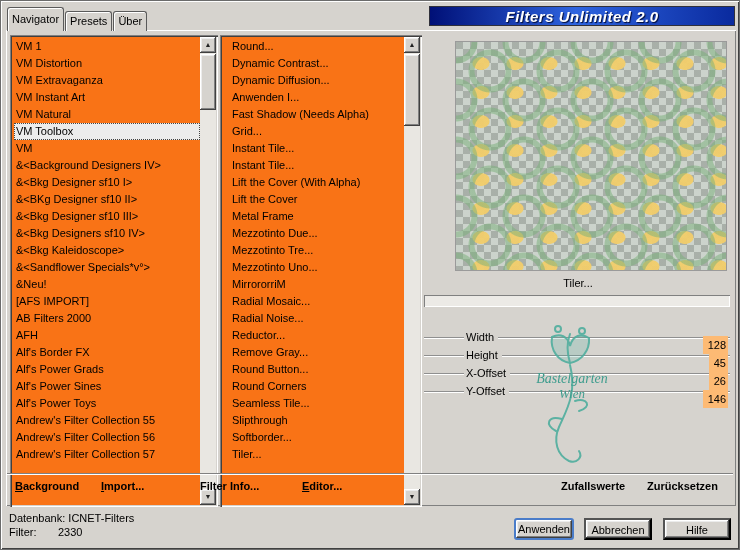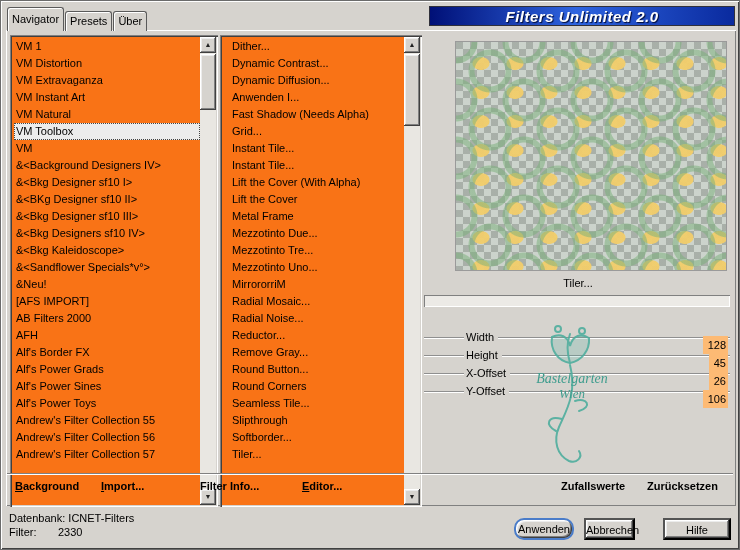--- a/index.html
+++ b/index.html
@@ -95,23 +95,23 @@
   .menu-label.accel::first-letter{ text-decoration:underline; }
   
   .status-line1{ position:absolute; left:8px; top:511px; }
   .status-line2{ position:absolute; left:8px; top:525px; }
   .status-line2 .val{ position:absolute; left:49px;text-align:center; }
   .btn{
     position:absolute; top:517px; height:22px; background:#d6d3ce; text-align:center;
     font:11px "Liberation Sans", sans-serif; line-height:20px; cursor:default;
     box-shadow: inset -1px -1px 0 #404040, inset 1px 1px 0 #fff, inset -2px -2px 0 #808080, inset 2px 2px 0 #ececec;
   }
-  .btn.default{ border:2px solid #4a7cc9; border-radius:10px; line-height:17px; }
+  .btn.default{ border:2px solid #4a7cc9; border-radius:3px; line-height:17px; }
   .btn-apply{ left:513px; width:60px; }
-  .btn-cancel{ left:583px; width:51px; }
+  .btn-cancel{ left:583px; width:68px; }
   .btn-help{ left:662px; width:68px; }
 </style>
 </head>
 <body>
 
 <div class="window">
 
   <div class="tabstrip">
     <div class="tab active">Navigator</div>
     <div class="tab">Presets</div>
@@ -152,21 +152,21 @@
         </div>
       <div class="scrollbar">
         <div class="sb-btn sb-up"><span>▲</span></div>
         <div class="sb-thumb cat-thumb"></div>
         <div class="sb-btn sb-down"><span>▼</span></div>
       </div>
     </div>
 
     <div class="listbox filters">
       <div class="list-items" id="filter-items">
-          <div class="list-item">Dither...</div>
+          <div class="list-item">Round...</div>
           <div class="list-item">Dynamic Contrast...</div>
           <div class="list-item">Dynamic Diffusion...</div>
           <div class="list-item">Anwenden I...</div>
           <div class="list-item">Fast Shadow (Needs Alpha)</div>
           <div class="list-item">Grid...</div>
           <div class="list-item">Instant Tile...</div>
           <div class="list-item">Instant Tile...</div>
           <div class="list-item">Lift the Cover (With Alpha)</div>
           <div class="list-item">Lift the Cover</div>
           <div class="list-item">Metal Frame</div>
@@ -193,21 +193,21 @@
     </div>
 
     <div class="rightpanel">
       <div class="preview"></div>
       <div class="selected-filter">Tiler...</div>
       <div class="progress"></div>
       <div class="param-rows" id="param-rows">
           <div class="param-row"><span class="param-label">Width</span><span class="param-value">128</span></div>
           <div class="param-row"><span class="param-label">Height</span><span class="param-value">45</span></div>
           <div class="param-row"><span class="param-label">X-Offset</span><span class="param-value">26</span></div>
-          <div class="param-row"><span class="param-label">Y-Offset</span><span class="param-value">106</span></div>
+          <div class="param-row"><span class="param-label">Y-Offset</span><span class="param-value">146</span></div>
         </div>
 
       <div class="watermark">
         <svg viewBox="0 0 136 150" width="136" height="150">
           <g fill="none" stroke="#4fae9e" stroke-width="2" opacity="0.9" stroke-linecap="round">
             <circle cx="54" cy="8" r="3"></circle>
             <circle cx="78" cy="10" r="3"></circle>
             <path d="M66,42 C54,40 46,29 48,16 C56,12 64,15 66,25 C69,14 77,12 85,17 C86,30 77,40 66,42 Z" fill="rgba(79,174,158,0.25)"></path>
             <path d="M66,42 C63,32 63,21 66,13"></path>
             <path d="M66,44 C73,72 63,88 55,106 C49,120 53,134 65,140 C73,143 79,136 75,130"></path>

